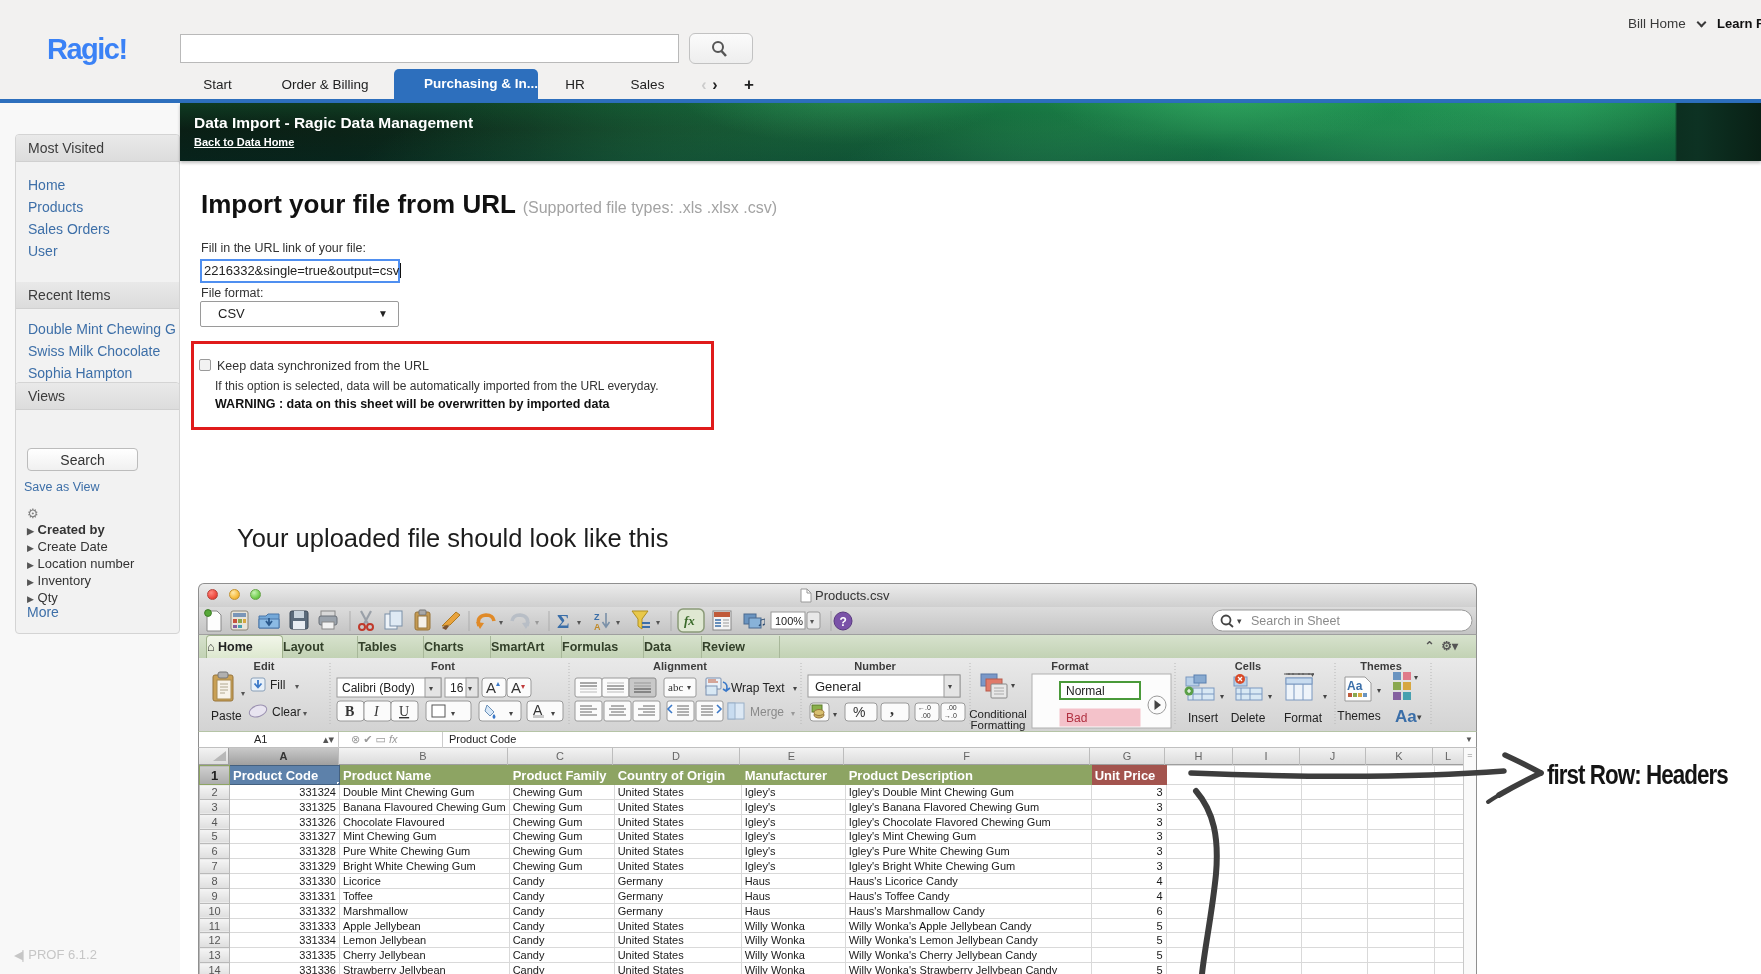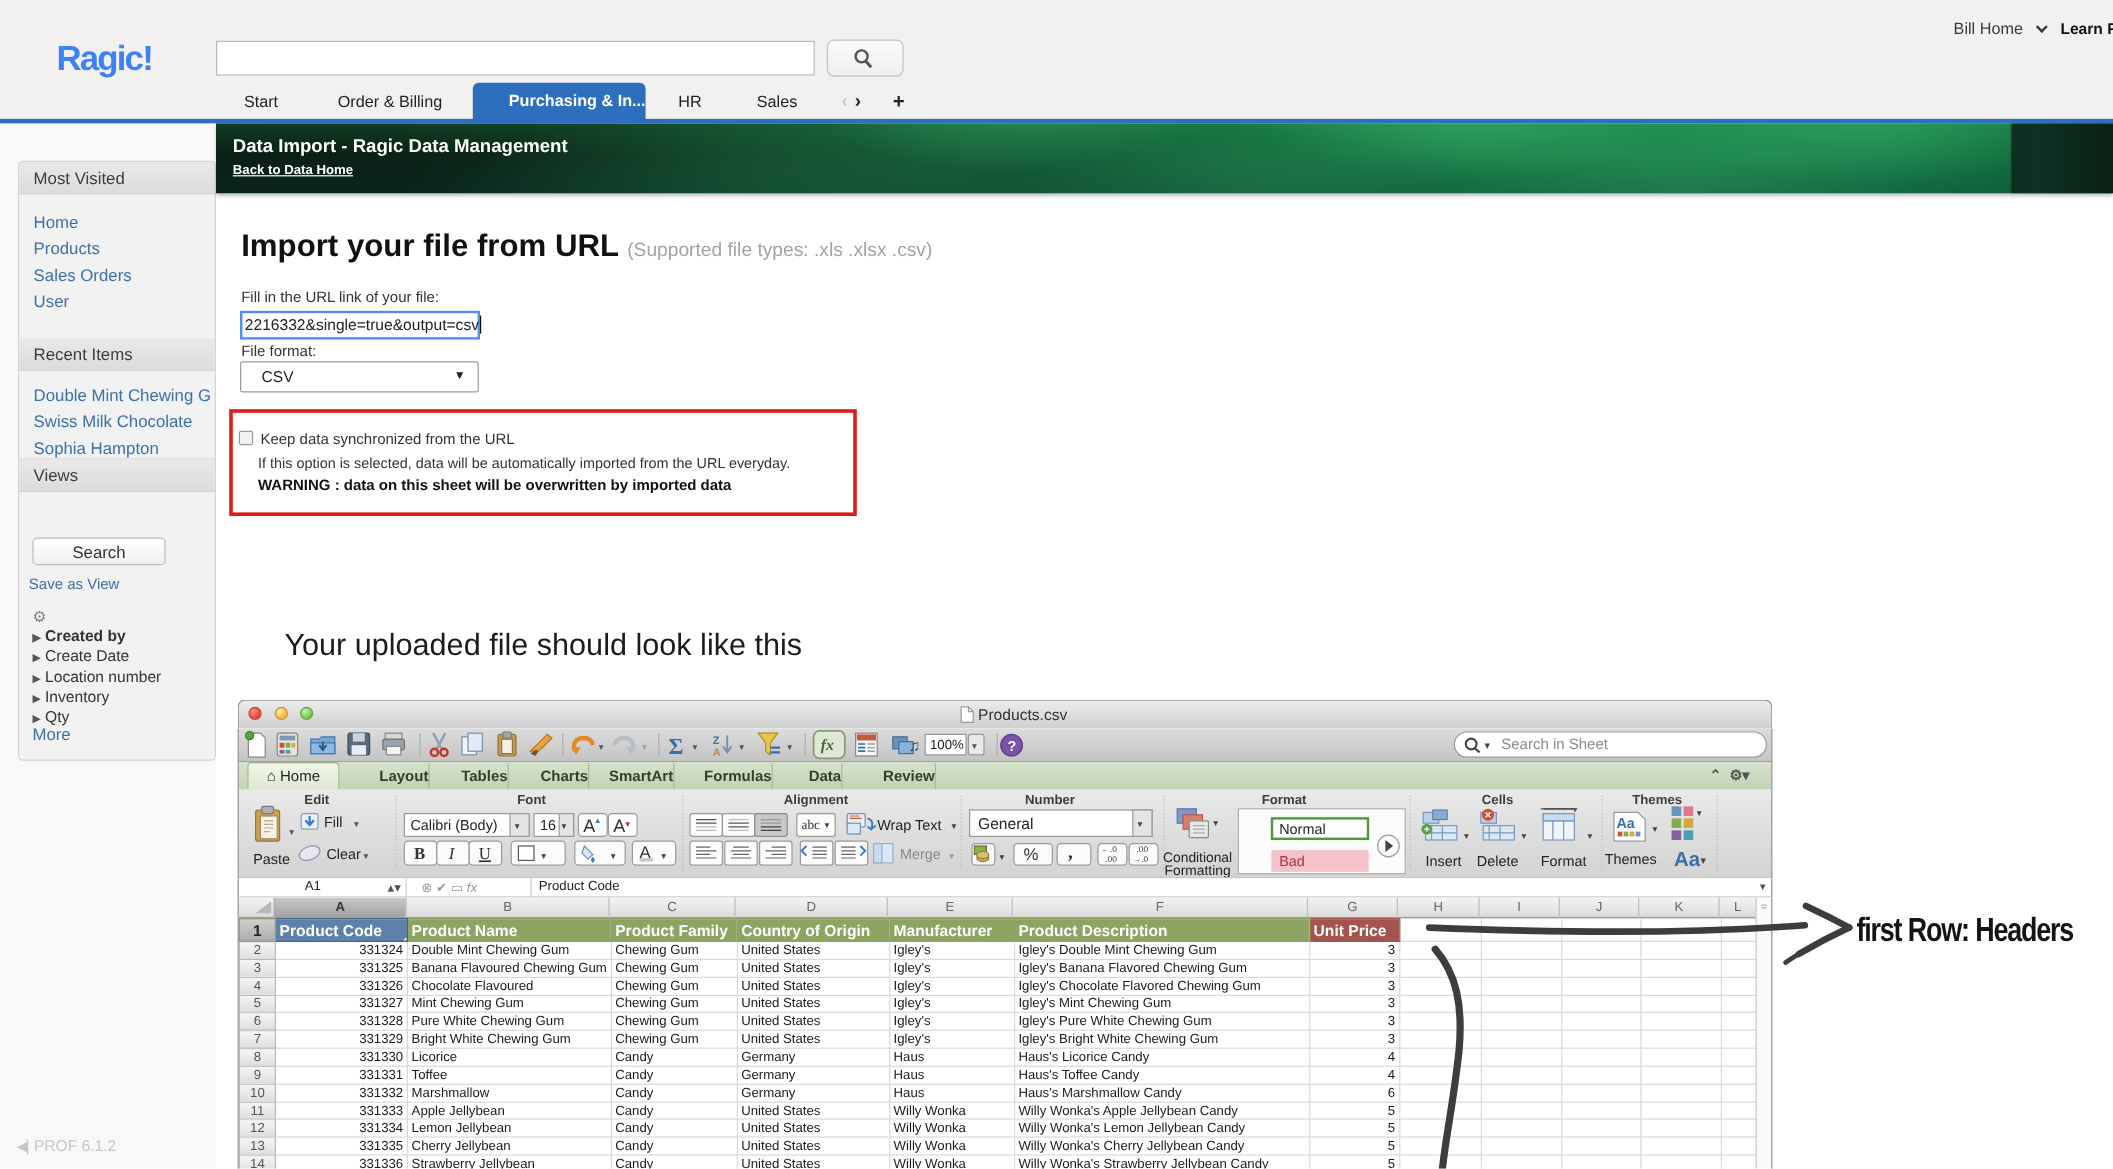--- a/index.html
+++ b/index.html
@@ -54,22 +54,22 @@
 #uplbl { position:absolute; left:237px; top:524px; font-size:25.5px; color:#1c1c1c; }
 
 #prof { position:absolute; left:14px; top:947px; font-size:13px; color:#c6c6c6; }
 
 
 #xw { position:absolute; left:198px; top:583px; width:1279px; height:391px; }
 #xtitle { position:absolute; left:0; top:0; width:1279px; height:24px; background:linear-gradient(#ececec,#cfcfcf); border:1px solid #8f8f8f; border-bottom:none; border-radius:6px 6px 0 0; }
 .tl { position:absolute; top:5px; width:11px; height:11px; border-radius:50%; }
 #xtoolbar { position:absolute; left:0; top:24px; width:1279px; height:28px; background:linear-gradient(#dcdcdc,#c4c4c4); border-left:1px solid #8f8f8f; border-right:1px solid #8f8f8f; border-bottom:1px solid #9f9f9f; }
 #xtabs { position:absolute; left:0; top:52px; width:1279px; height:23px; background:linear-gradient(#d7e2cd,#c2d2b4); border-left:1px solid #8f8f8f; border-right:1px solid #8f8f8f; }
-.rtab { position:absolute; top:1px; height:22px; line-height:22px; font-size:12.5px; font-weight:bold; color:#33402a; text-align:right; border-right:1px solid #a8b89a; }
-#rtabsel { position:absolute; left:7px; top:0px; width:77px; height:23px; background:linear-gradient(#f2f6ea,#dde8cf); border:1px solid #9fb18c; border-bottom:none; border-radius:4px 4px 0 0; font-size:12.5px; font-weight:normal; color:#222; text-align:center; line-height:23px; }
+.rtab { position:absolute; top:1px; height:22px; line-height:22px; font-size:12.5px; font-weight:bold; color:#33402a; text-align:left; border-right:1px solid #a8b89a; }
+#rtabsel { position:absolute; left:7px; top:0px; width:77px; height:23px; background:linear-gradient(#f2f6ea,#dde8cf); border:1px solid #9fb18c; border-bottom:none; border-radius:4px 4px 0 0; font-size:12.5px; font-weight:bold; color:#222; line-height:23px; }
 #xribbon { position:absolute; left:0; top:75px; width:1279px; height:74px; background:linear-gradient(#e9e9e9,#d3d3d3); border-left:1px solid #8f8f8f; border-right:1px solid #8f8f8f; border-bottom:1px solid #b5c4a6; }
 #xformula { position:absolute; left:0; top:149px; width:1279px; height:16px; background:#fff; border-left:1px solid #8f8f8f; border-right:1px solid #8f8f8f; border-bottom:1px solid #c0c0c0; font-size:11px; color:#222; }
 #xgrid { position:absolute; left:0; top:165px; width:1279px; height:226px; background:#fff; border-left:1px solid #8f8f8f; border-right:1px solid #8f8f8f; overflow:hidden; }
 
 table#sheet { border-collapse:collapse; table-layout:fixed; font-size:11px; color:#1a1a1a; }
 #sheet td { border:1px solid #d9d9d9; padding:0 3px 0 3px; white-space:nowrap; overflow:hidden; height:14.85px; }
 #sheet td.num { text-align:right; }
 #sheet tr.hdr td { background:#8da463; color:#fff; font-weight:bold; font-size:13px; border-color:#8da463; }
 #sheet td.rowhd { background:linear-gradient(#f5f5f5,#dedede); color:#555; text-align:center; border:1px solid #b9b9b9; font-size:11px; }
 #colhdrs { position:absolute; left:0; top:0; width:1266px; height:17px; background:linear-gradient(#f3f3f3,#dcdcdc); border-bottom:1px solid #9e9e9e; }

